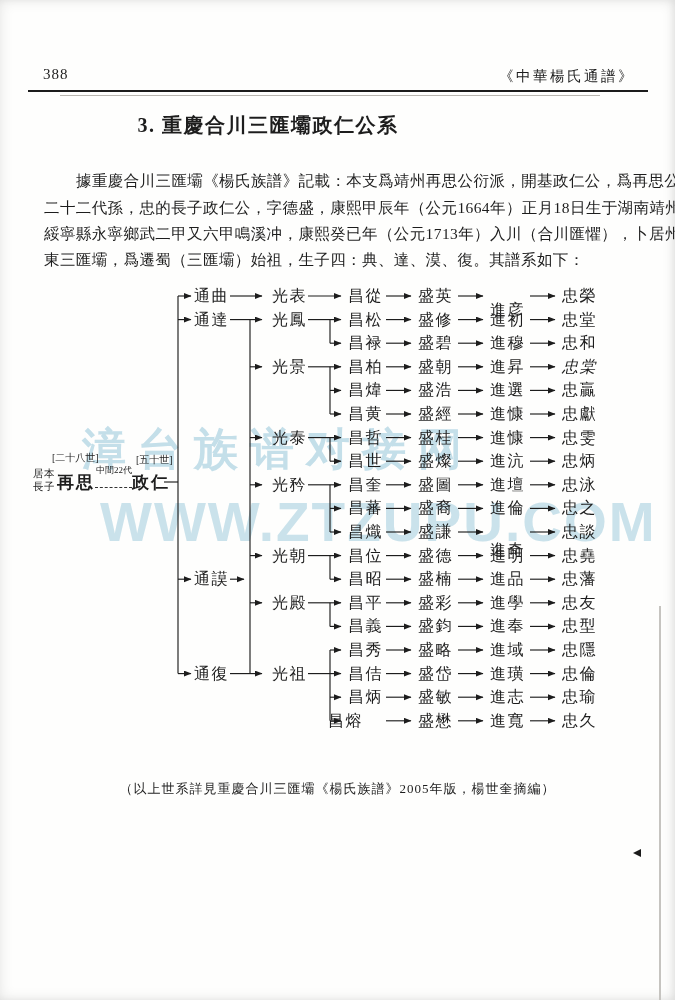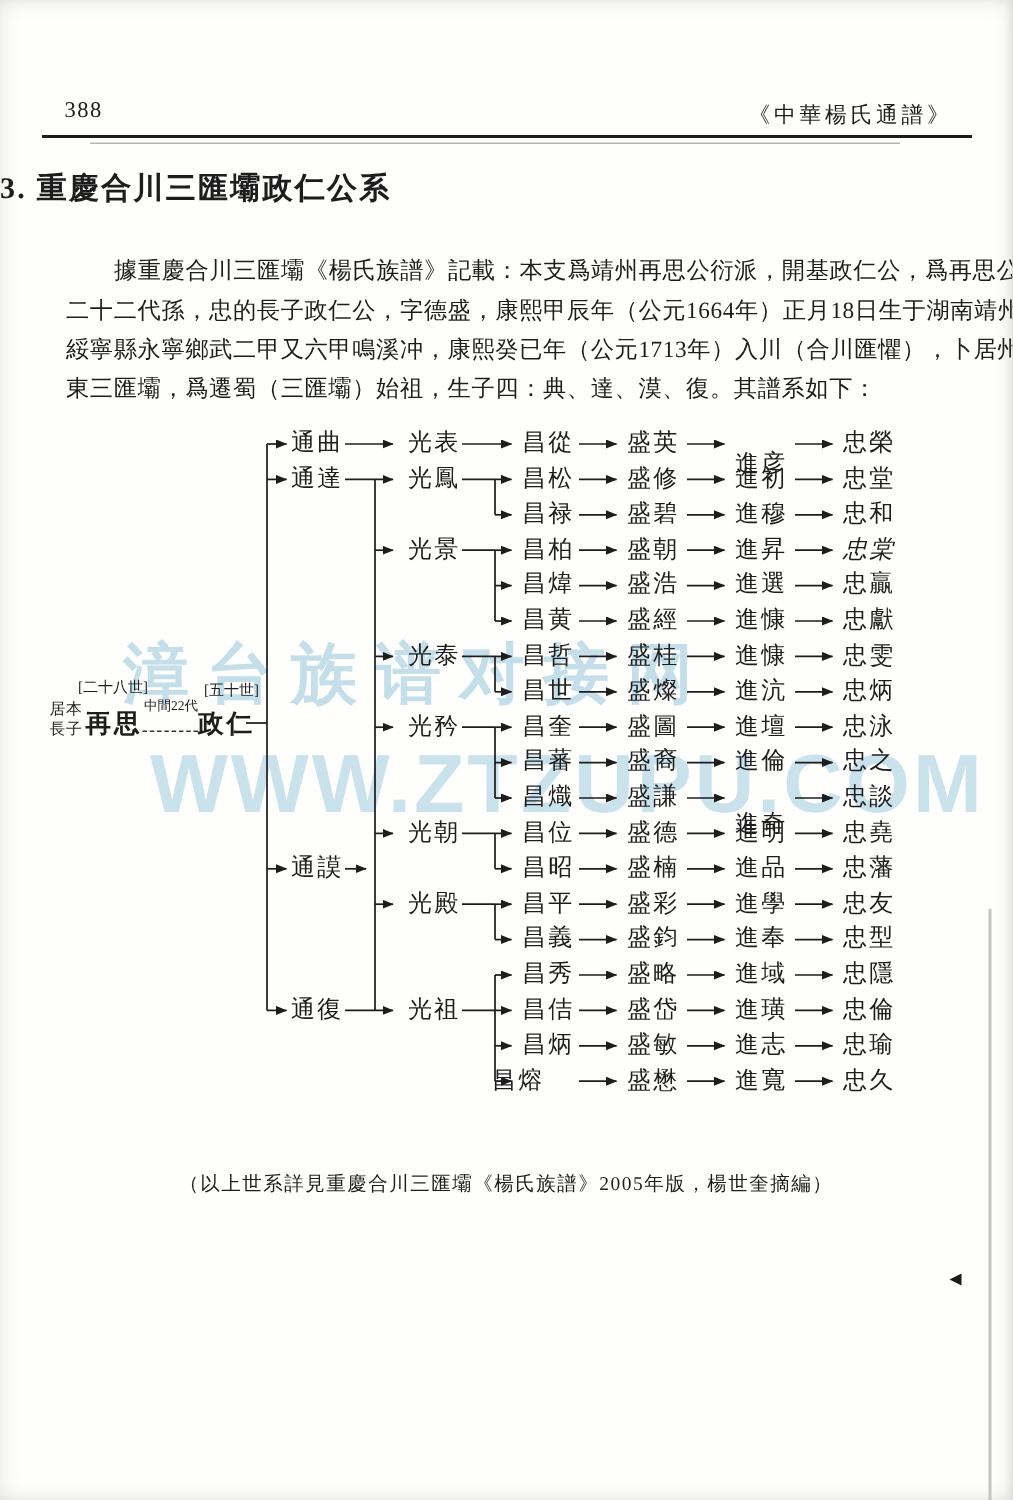--- a/index.html
+++ b/index.html
@@ -9,21 +9,21 @@
     font-family:"Liberation Serif","DejaVu Serif",serif;color:#1d1d1d;
     box-shadow:inset 0 0 14px rgba(0,0,0,.10), inset -3px 0 6px rgba(0,0,0,.05);
   }
   .abs{position:absolute;}
   
   .pagenum{left:43px;top:66px;font-size:15px;letter-spacing:1px;}
   .booktitle{right:40px;top:67px;font-size:14.5px;letter-spacing:2.5px;}
   .rule-main{left:28px;top:90px;width:620px;height:2px;background:#1c1c1c;}
   .rule-sub{left:60px;top:95px;width:540px;height:1px;background:#b9b6b0;}
   
-  .doc-title{left:0;top:112px;width:536px;font-size:20px;font-weight:bold;letter-spacing:1.5px;}
+  .doc-title{left:0;top:112px;width:536px;text-align:center;font-size:20px;font-weight:bold;letter-spacing:1.5px;}
   
   .para{left:44px;width:590px;font-size:15.5px;line-height:20px;letter-spacing:.4px;
         text-align:justify;text-align-last:justify;white-space:nowrap;}
   .para.last{text-align-last:left;}
   .p1{top:171px;padding-left:32px;width:558px;}
   .p2{top:198px;}
   .p3{top:224px;}
   .p4{top:250px;}
   
   .wm{z-index:1;pointer-events:none;font-weight:bold;white-space:nowrap;

